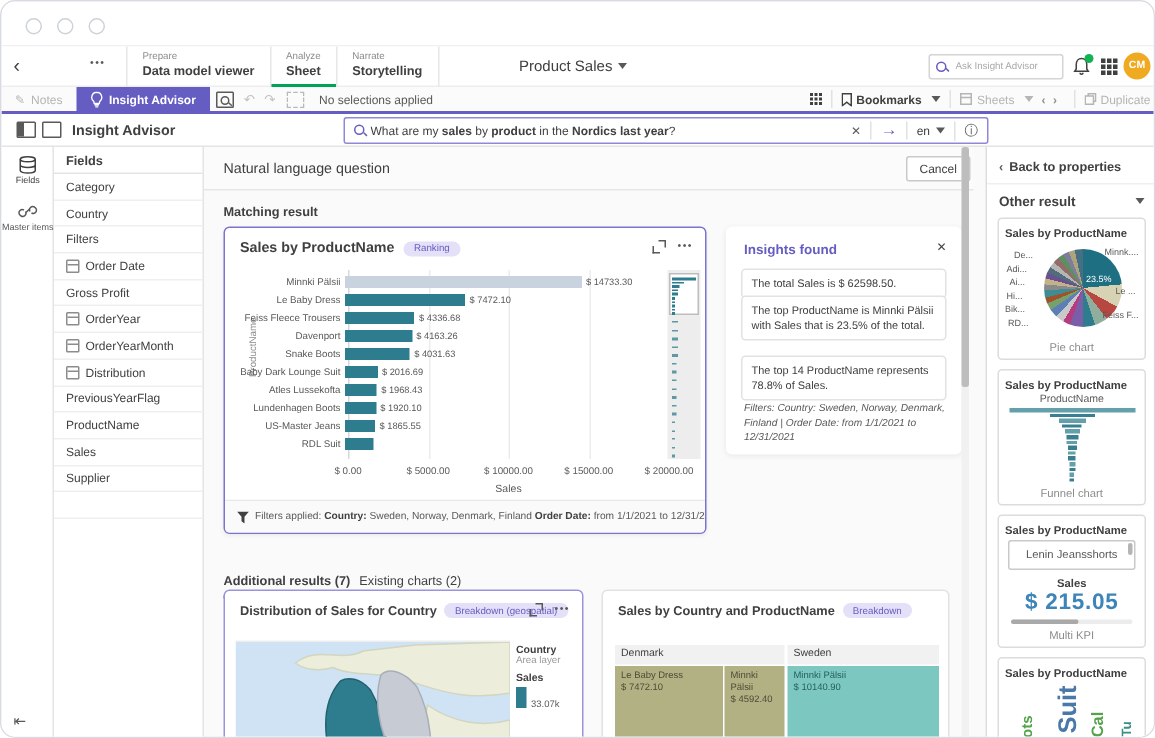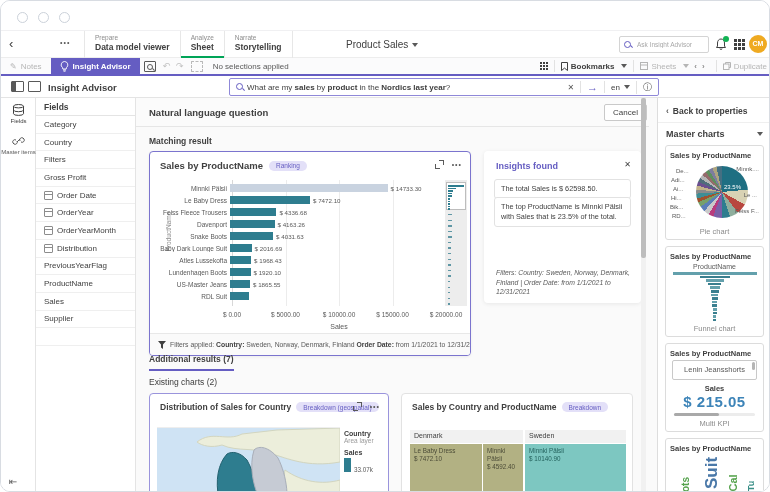--- a/index.html
+++ b/index.html
@@ -72,21 +72,21 @@
   #fieldspanel{position:absolute;left:35px;top:0;width:100px;height:395px;background:#fff;border-right:1px solid #e4e4e4;}
   #assetsearch{width:100%;height:18px;border:0;border-bottom:1px solid #ececec;outline:0;font-size:8px;padding:0 8px;color:#404040;}
   #assetsearch::placeholder{color:#b3b3b3;}
   #fieldshead{height:18px;line-height:18px;font-size:8.5px;font-weight:bold;color:#404040;padding:0 8px;border-bottom:1px solid #e4e4e4;}
   .frow{height:17.7px;display:flex;align-items:center;gap:4px;padding:0 8px;border-bottom:1px solid #efefef;font-size:8px;color:#404040;cursor:pointer;white-space:nowrap;overflow:hidden;}
   .cal{flex:0 0 auto;width:9px;height:9px;border:1px solid #8c8c8c;border-radius:1px;position:relative;}
   .cal:before{content:"";position:absolute;left:0;right:0;top:2px;height:1px;background:#8c8c8c;}
   
   #main{position:absolute;left:135px;top:0;width:513px;height:395px;}
   #nlqbar{position:absolute;left:0;top:0;width:513px;height:29px;border-bottom:1px solid #e6e6e6;background:#fbfbfb;}
-  #nlqtitle{position:absolute;left:13px;top:9px;font-size:9.5px;font-weight:bold;color:#404040;}
+  #nlqtitle{position:absolute;left:13px;top:9px;font-size:9.5px;font-weight:normal;color:#404040;}
   #cancelbtn{position:absolute;left:468px;top:6px;height:17px;padding:0 8px;background:#fff;border:1px solid #c9c9c9;border-radius:2px;font-size:8px;color:#404040;line-height:15px;}
   #matchlabel{position:absolute;left:13px;top:38px;font-size:8.5px;font-weight:bold;color:#404040;}
   
   #chartcard{position:absolute;left:13px;top:53px;width:322px;height:205px;background:#fff;border:1.5px solid #7b74ce;border-radius:4px;box-shadow:0 1px 3px rgba(0,0,0,.06);}
   .cardhead{position:absolute;left:10px;top:8px;display:flex;align-items:center;gap:6px;white-space:nowrap;}
   .cardtitle{font-size:9.5px;font-weight:bold;color:#404040;}
   .pill{background:#e3e0f8;color:#655dc2;font-size:6.5px;padding:1.5px 7px;border-radius:8px;white-space:nowrap;}
   .cardicons{position:absolute;right:8px;top:8px;display:flex;align-items:center;gap:8px;}
   .expico{width:9px;height:9px;position:relative;}
   .expico:before{content:"";position:absolute;right:0;top:0;width:4px;height:4px;border-top:1.2px solid #595959;border-right:1.2px solid #595959;}
@@ -117,21 +117,21 @@
   .ftext{font-size:6.8px;color:#595959;white-space:nowrap;}
   .ftext b{color:#404040;}
   .funnelico{width:8px;height:8px;flex:0 0 auto;}
   
   #insights{position:absolute;left:348px;top:53px;width:157px;height:152px;background:#fff;border-radius:4px;box-shadow:0 1px 4px rgba(0,0,0,.08);}
   #institle{position:absolute;left:12px;top:10px;font-size:9px;font-weight:bold;color:#655dc2;}
   #insclose{position:absolute;right:10px;top:9px;font-size:8px;color:#404040;}
   .insitem{position:absolute;left:10px;width:137px;background:#fff;border:1px solid #e2e2e2;border-radius:3px;padding:4px 6px;font-size:7.3px;color:#404040;line-height:1.35;}
   #insnote{position:absolute;left:12px;top:117px;width:135px;font-size:6.8px;font-style:italic;color:#595959;line-height:1.4;}
   
-  #restabs{position:absolute;left:13px;top:256px;display:flex;gap:6px;flex-direction:column;}
+  #restabs{position:absolute;left:13px;top:284px;display:flex;gap:6px;}
   .rtab{font-size:8.5px;color:#404040;padding-bottom:5px;}
   .rtab.active{font-weight:bold;border-bottom:2px solid #655dc2;}
   
   #mapcard{position:absolute;left:13px;top:295px;width:240px;height:130px;background:#fff;border:1.5px solid #9a94dc;border-radius:4px;}
   #maparea{position:absolute;left:7px;top:33px;width:183px;height:95px;border-top:1px solid #eee;}
   #maplegend{position:absolute;left:194px;top:36px;width:42px;}
   .legb{font-size:7px;font-weight:bold;color:#404040;display:block;}
   .legd{font-size:6.5px;color:#9a9a9a;display:block;margin-bottom:5px;}
   #legswatch{width:7px;height:14px;background:#2e7d8f;display:inline-block;vertical-align:top;margin-right:3px;}
   #legval{font-size:6.3px;color:#595959;}
@@ -334,25 +334,25 @@
       <div class="frow">
           <span>Category</span>
         </div>
       <div class="frow">
           <span>Country</span>
         </div>
       <div class="frow">
           <span>Filters</span>
         </div>
       <div class="frow">
-          <span>Gross Profit</span>
-        </div>
-      <div class="frow">
           <span class="cal"></span>
           <span>Order Date</span>
+        </div>
+      <div class="frow">
+          <span>Gross Profit</span>
         </div>
       <div class="frow">
           <span class="cal"></span>
           <span>OrderYear</span>
         </div>
       <div class="frow">
           <span class="cal"></span>
           <span>OrderYearMonth</span>
         </div>
       <div class="frow">
@@ -516,20 +516,21 @@
           <span class="ftext"><span>Filters applied:</span> <b>Country:</b> <span>Sweden, Norway, Denmark, Finland</span> <b>Order Date:</b> <span>from 1/1/2021 to 12/31/2021</span></span>
 
         </div>
       </div>
 
       <div id="insights">
         <span id="institle">Insights found</span>
         <span id="insclose">✕</span>
         <div class="insitem" style="top:28px">The total Sales is $ 62598.50.</div>
         <div class="insitem" style="top:46px">The top ProductName is Minnki Pälsii with Sales that is 23.5% of the total.</div>
+        <div class="insitem" style="top:86px">The top 14 ProductName represents 78.8% of Sales.</div>
         <div id="insnote">Filters: Country: Sweden, Norway, Denmark, Finland | Order Date: from 1/1/2021 to 12/31/2021</div>
       </div>
 
       <div id="restabs">
         <span class="rtab active">Additional results (7)</span>
         <span class="rtab">Existing charts (2)</span>
       </div>
 
       <div id="mapcard">
         <div class="cardhead" style="gap:5px;">
@@ -572,21 +573,21 @@
       </div>
 
       <div id="mainsb">
           <div id="mainsbthumb"></div>
         </div>
     </div>
 
     <div id="rpanel">
       <div id="rback"><span class="chv">‹</span><span>Back to properties</span></div>
       <div id="rother">
-          <span>Master charts</span>
+          <span>Other result</span>
           <span class="caret"></span>
         </div>
 
       <div class="rcard">
         <div class="rcardtitle">Sales by ProductName</div>
         <div id="piewrap">
           <div id="pie"></div>
           <span id="piepct">23.5%</span>
           <span class="pielab" style="right:0;top:4px">Minnk....</span>
           <span class="pielab" style="left:6px;top:6px">De...</span>

